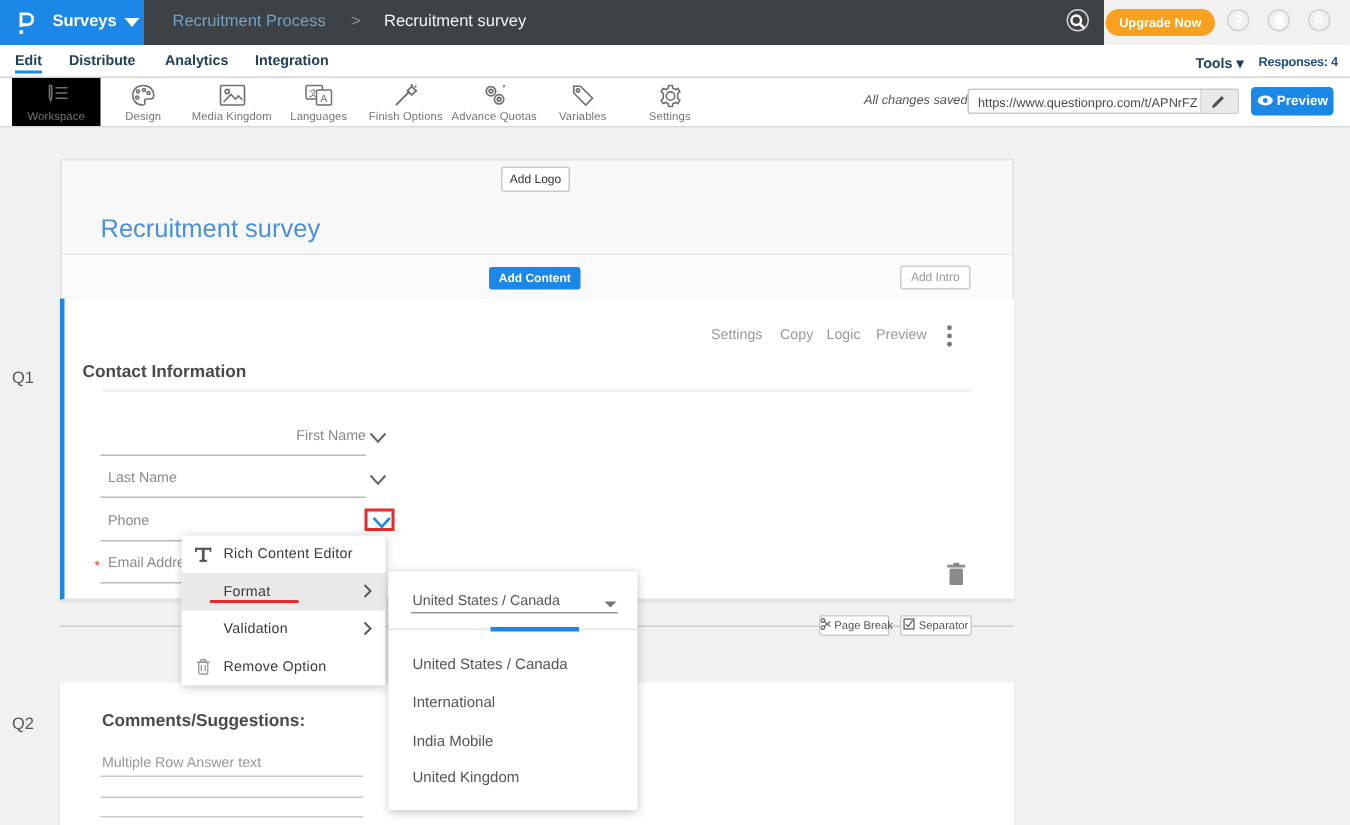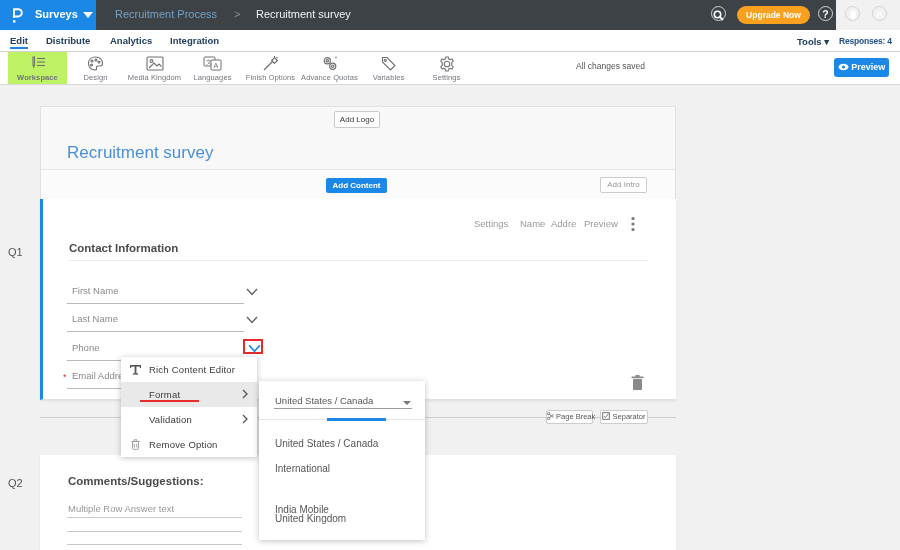--- a/index.html
+++ b/index.html
@@ -1,20 +1,20 @@
 <!DOCTYPE html>
 <html><head>
 <meta charset="utf-8">
 <style>
 * { margin:0; padding:0; box-sizing:border-box; }
 html,body { width:900px; height:550px; overflow:hidden; }
 body { font-family:"Liberation Sans", sans-serif; position:relative; background:#f1f1f1; }
 
 
-#topbar { position:absolute; left:0; top:0; width:836px; height:30px; background:#3d4247; }
+#topbar { position:absolute; left:0; top:0; width:736px; height:30px; background:#3d4247; }
 #logoarea { position:absolute; left:0; top:0; width:96px; height:30px; background:#1b87e6; }
 #plogo { position:absolute; left:12px; top:6.5px; }
 #surveys { position:absolute; left:35px; top:8px; color:#fff; font-size:11px; font-weight:700; }
 #svcaret { position:absolute; left:83px; top:12px; width:0; height:0; border-left:5px solid transparent; border-right:5px solid transparent; border-top:6px solid #fff; }
 .crumb1 { position:absolute; left:115px; top:8px; color:#74a0c4; font-size:11px; }
 .crumbsep { position:absolute; left:234px; top:8px; color:#8a8f94; font-size:11px; }
 .crumb2 { position:absolute; left:256px; top:8px; color:#f2f2f2; font-size:11px; }
 .circbtn { position:absolute; top:6px; width:15px; height:15px; border:1.5px solid #cfd2d4; border-radius:50%; color:#fff; text-align:center; }
 #upgrade { position:absolute; left:737px; top:6px; width:73px; height:18px; background:#f9a11e; border-radius:9px; color:#fff; font-size:8.5px; font-weight:700; text-align:center; line-height:18px; }
 
@@ -23,42 +23,42 @@
 .tab { position:absolute; top:5px; color:#20405e; font-size:9.5px; font-weight:700;text-align:center; }
 #edittab { border-bottom:2px solid #1b87e6; padding-bottom:1px; }
 #toolslbl { position:absolute; left:797px; top:6px; color:#20405e; font-size:9.5px; font-weight:700; }
 #resplbl { position:absolute; left:839px; top:6px; color:#1f4f86; font-size:8.5px; font-weight:700; white-space:nowrap; letter-spacing:-0.2px; }
 
 
 #toolbar { position:absolute; left:0; top:52px; width:900px; height:33px; background:#fff; border-bottom:1px solid #d8d8d8; }
 .tool { position:absolute; top:0; width:59px; height:32px; text-align:center; }
 .tool .lbl { position:absolute; left:-10px; right:-10px; top:21px; font-size:7.5px; letter-spacing:0.1px; color:#71767c; }
 .tool svg { margin-top:3.5px; }
-#tool0 { background:#bef264;font-weight:bold; }
-#saved { position:absolute; left:576px; top:9px; font-size:8.5px; color:#555; }
+#tool0 { background:#000000; }
+#saved { position:absolute; left:576px; top:9px; font-size:8.5px; font-style:italic; color:#555; }
 #urlbox { position:absolute; left:645px; top:7px; width:181px; height:17px; background:#fff; border:1px solid #c8c8c8; border-radius:2px; }
 #urltext { position:absolute; left:6px; top:3px; font-size:8.5px; color:#4a4a4a; white-space:nowrap; overflow:hidden; width:150px; }
 #pencilbox { position:absolute; right:0; top:0; width:25px; height:15px; border-left:1px solid #d8d8d8; background:#e9e9e9; border-radius:0 2px 2px 0; }
 #previewbtn { position:absolute; left:834px; top:6px; width:55px; height:19px; background:#1b87e6; border-radius:3px; color:#fff; font-size:9px; font-weight:700; text-align:center; line-height:19px; }
 
 
 #cardtop { position:absolute; left:40px; top:106px; width:636px; height:64px; background:#f8f8f8; border:1px solid #e0e0e0; border-bottom:1px solid #e5e5e5; }
 #addlogo { position:absolute; left:334px; top:111px; width:46px; height:17px; background:#fff; border:1px solid #c9c9c9; border-radius:2px; color:#333; font-size:8px; text-align:center; line-height:15px; }
 #title { position:absolute; left:67px; top:143px; color:#4a90d9; font-size:17px; }
 #strip { position:absolute; left:40px; top:170px; width:636px; height:29px; background:#fbfbfb; border-left:1px solid #e0e0e0; border-right:1px solid #e0e0e0; }
 #addq { position:absolute; left:326px; top:178px; width:61px; height:15px; background:#1b87e6; border-radius:2px; color:#fff; font-size:8px; font-weight:700; text-align:center; line-height:15px; }
 #addintro { position:absolute; left:600px; top:177px; width:47px; height:16px; background:#fff; border:1px solid #ccc; border-radius:2px; color:#999; font-size:8px; text-align:center; line-height:14px; }
 
 
 #q1panel { position:absolute; left:40px; top:199px; width:636px; height:201px; background:#fff; border-left:3px solid #1b87e6; border-bottom:1px solid #e2e2e2; box-shadow:0 1px 2px rgba(0,0,0,0.08); }
 #q1lbl { position:absolute; left:8px; top:246px; color:#555; font-size:11px; }
 #q2lbl { position:absolute; left:8px; top:477px; color:#555; font-size:11px; }
 .qlink { position:absolute; top:218px; color:#9a9a9a; font-size:9.5px; }
 #qdots { position:absolute; left:631px; top:216px; }
-#cinfo { position:absolute; left:69px; top:242px; color:#4a4a4a; font-size:11.5px; font-weight:700; }
+#cinfo { position:absolute; left:55px; top:242px; color:#4a4a4a; font-size:11.5px; font-weight:700; }
 #cinfoline { position:absolute; left:68px; top:260px; width:580px; border-top:1px solid #ececec; }
 .field { position:absolute; left:67px; width:177px; border-bottom:1px solid #b9b9b9; color:#8a8a8a; font-size:9.5px; padding-left:5px; }
 .chev { position:absolute; left:246px; width:12px; height:8px; }
 #redbox { position:absolute; left:243px; top:339px; width:20px; height:15px; border:2px solid #e52b2b; }
 #redbox svg { position:absolute; left:3px; top:3px; }
 #star { position:absolute; left:63px; top:372px; color:#e52b2b; font-size:9px; }
 #trash1 { position:absolute; left:631px; top:375px; }
 
 
 #chipline { position:absolute; left:40px; top:417px; width:636px; border-top:1px solid #ccc; }
@@ -182,48 +182,54 @@
   <div class="tool" style="left:359px;"><svg width="16" height="16" viewBox="0 0 16 16">
         <g stroke="#707070" stroke-width="1.1" fill="none">
           <path d="M1.5 6 L1.5 1.5 L6 1.5 L14 9.5 L9.5 14 Z"></path>
           <circle cx="4.3" cy="4.3" r="1.1"></circle>
         </g>
       </svg><div class="lbl">Variables</div></div>
   <div class="tool" style="left:417px;"><svg width="16" height="16" viewBox="0 0 16 16">
         <path d="M8 5.2 A2.8 2.8 0 1 0 8 10.8 A2.8 2.8 0 1 0 8 5.2 M6.8 1 L9.2 1 L9.6 2.8 L11.2 3.7 L13 3 L14.2 5.1 L12.8 6.4 L12.8 9.6 L14.2 10.9 L13 13 L11.2 12.3 L9.6 13.2 L9.2 15 L6.8 15 L6.4 13.2 L4.8 12.3 L3 13 L1.8 10.9 L3.2 9.6 L3.2 6.4 L1.8 5.1 L3 3 L4.8 3.7 L6.4 2.8 Z" fill="none" stroke="#707070" stroke-width="1.1"></path>
       </svg><div class="lbl">Settings</div></div>
   <div id="saved">All changes saved</div>
+  <div id="urlbox">
+    <div id="urltext">https://www.questionpro.com/t/APNrFZ</div>
+    <div id="pencilbox"><svg width="10" height="10" viewBox="0 0 10 10" style="margin:3px 0 0 6px;">
+          <path d="M1 9 L1.5 7 L7.5 1 L9 2.5 L3 8.5 Z" fill="#555"></path>
+        </svg></div>
+  </div>
   <div id="previewbtn"><svg width="11" height="8" viewBox="0 0 11 8" style="vertical-align:-1px;">
         <ellipse cx="5.5" cy="4" rx="5" ry="3.3" fill="#fff"></ellipse>
         <circle cx="5.5" cy="4" r="1.6" fill="#1b87e6"></circle>
       </svg> Preview</div>
 </div>
 
 <div id="cardtop"></div>
 <div id="addlogo">Add Logo</div>
 <div id="title">Recruitment survey</div>
 <div id="strip"></div>
 <div id="addq">Add Content</div>
 <div id="addintro">Add Intro</div>
 
 <div id="q1panel"></div>
 <div id="q1lbl">Q1</div>
 <div class="qlink" style="left:474px;">Settings</div>
-<div class="qlink" style="left:520px;">Name</div>
-<div class="qlink" style="left:551px;">Addre</div>
+<div class="qlink" style="left:520px;">Copy</div>
+<div class="qlink" style="left:551px;">Logic</div>
 <div class="qlink" style="left:584px;">Preview</div>
 <svg id="qdots" width="4" height="16" viewBox="0 0 4 16">
     <circle cx="2" cy="2.5" r="1.6" fill="#777"></circle>
     <circle cx="2" cy="8" r="1.6" fill="#777"></circle>
     <circle cx="2" cy="13.5" r="1.6" fill="#777"></circle>
   </svg>
 <div id="cinfo">Contact Information</div>
 <div id="cinfoline"></div>
 
-<div class="field" style="top:285px; height:19px;">First Name</div>
+<div class="field" style="top:285px; height:19px;text-align:right;">First Name</div>
 <svg class="chev" style="top:288px;" viewBox="0 0 12 8">
     <path d="M1 1 L6 6.5 L11 1" fill="none" stroke="#666" stroke-width="1.4"></path>
   </svg>
 <div class="field" style="top:313px; height:19px;">Last Name</div>
 <svg class="chev" style="top:316px;" viewBox="0 0 12 8">
     <path d="M1 1 L6 6.5 L11 1" fill="none" stroke="#666" stroke-width="1.4"></path>
   </svg>
 <div class="field" style="top:342px; height:19px;">Phone</div>
 <div class="field" style="top:370px; height:19px; border-bottom:1px solid #b9b9b9;">Email Addre</div>
 <div id="star">*</div>
@@ -305,15 +311,15 @@
 </div>
 
 <div id="submenu">
   <div id="seltext">United States / Canada</div>
   <div id="selline"></div>
   <div id="selcaret"></div>
   <div id="subdiv"></div>
   <div id="bluetab"></div>
   <div class="opt" style="top:57px;">United States / Canada</div>
   <div class="opt" style="top:82px;">International</div>
-  <div class="opt" style="top:123px;">India Mobile</div>
+  <div class="opt" style="top:108px;">India Mobile</div>
   <div class="opt" style="top:132px;">United Kingdom</div>
 </div>
 
 </body></html>

